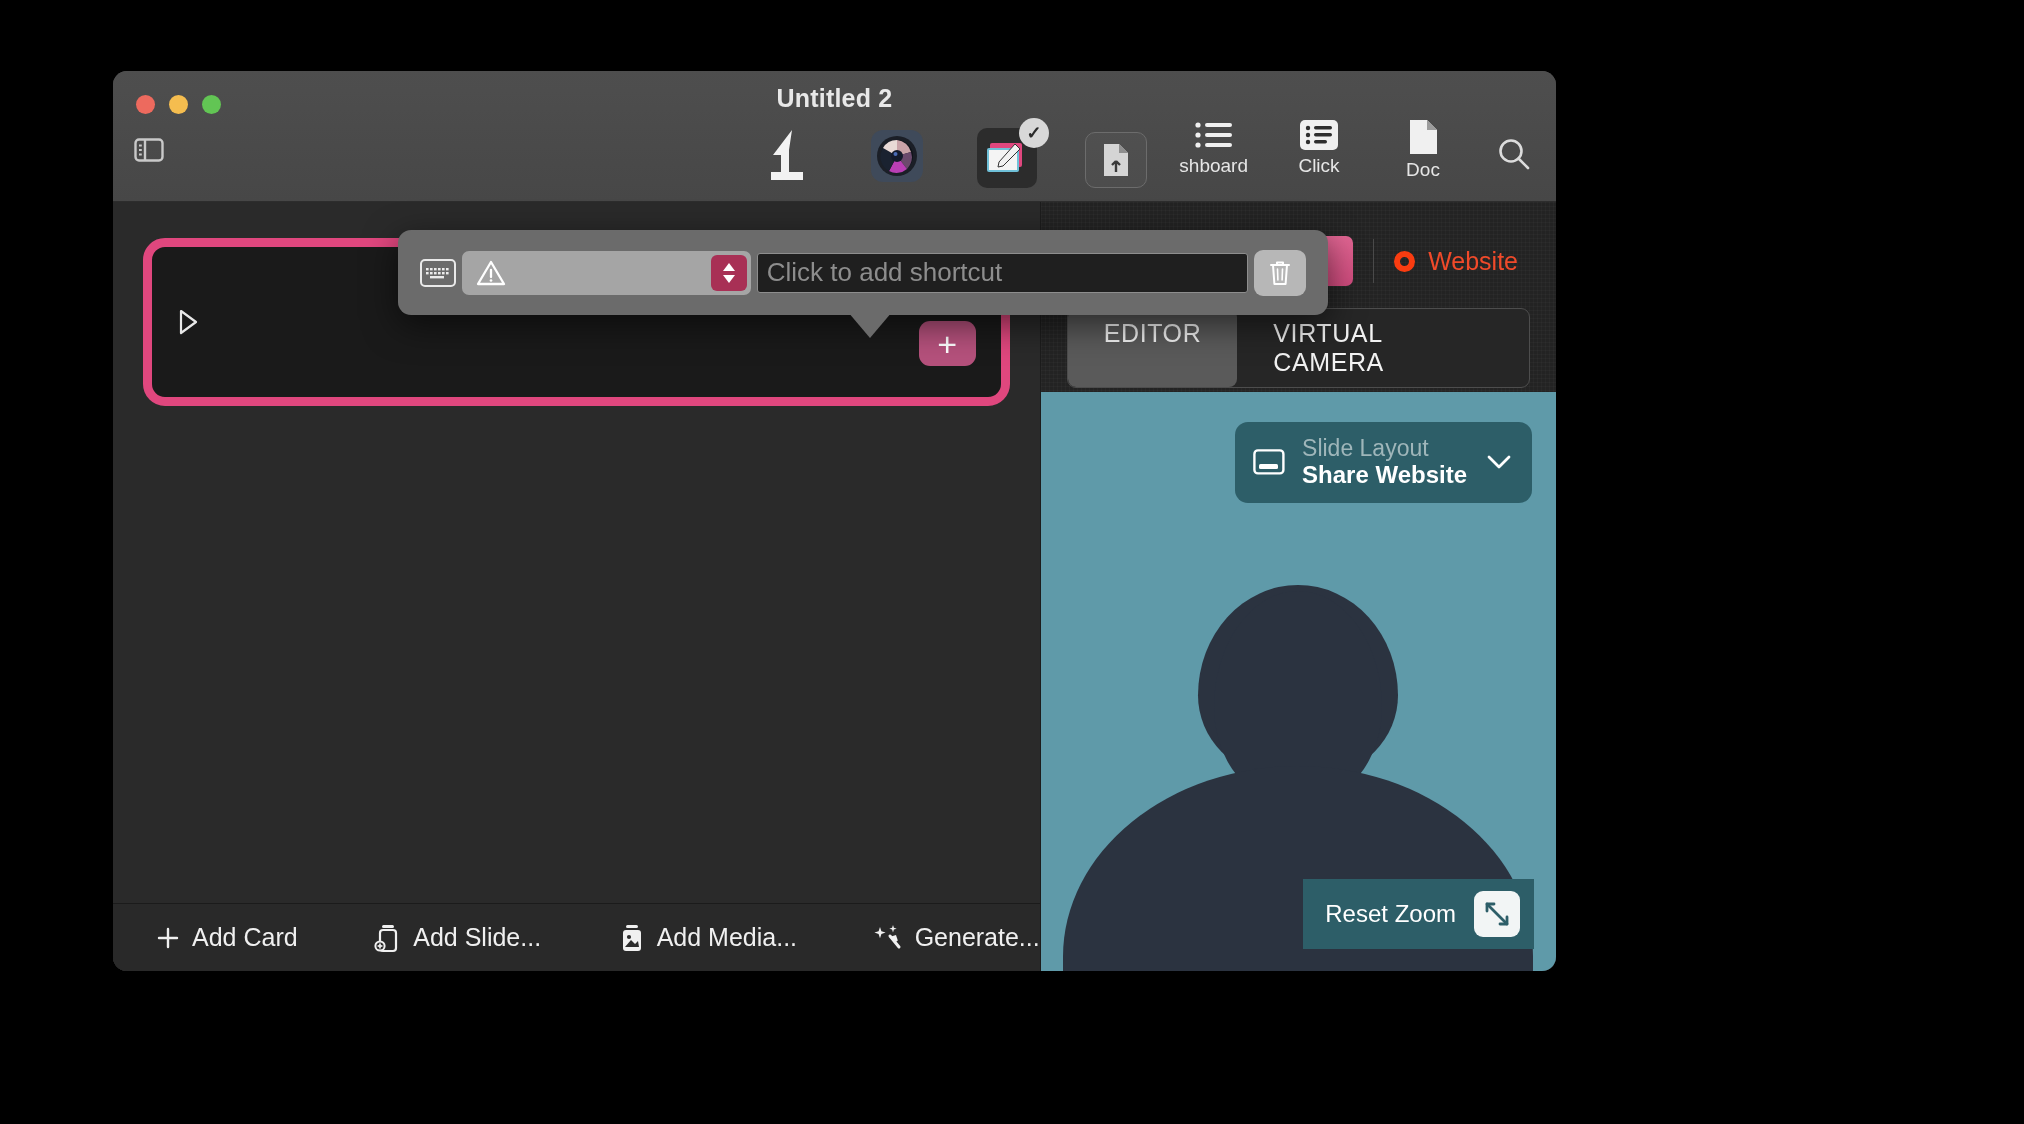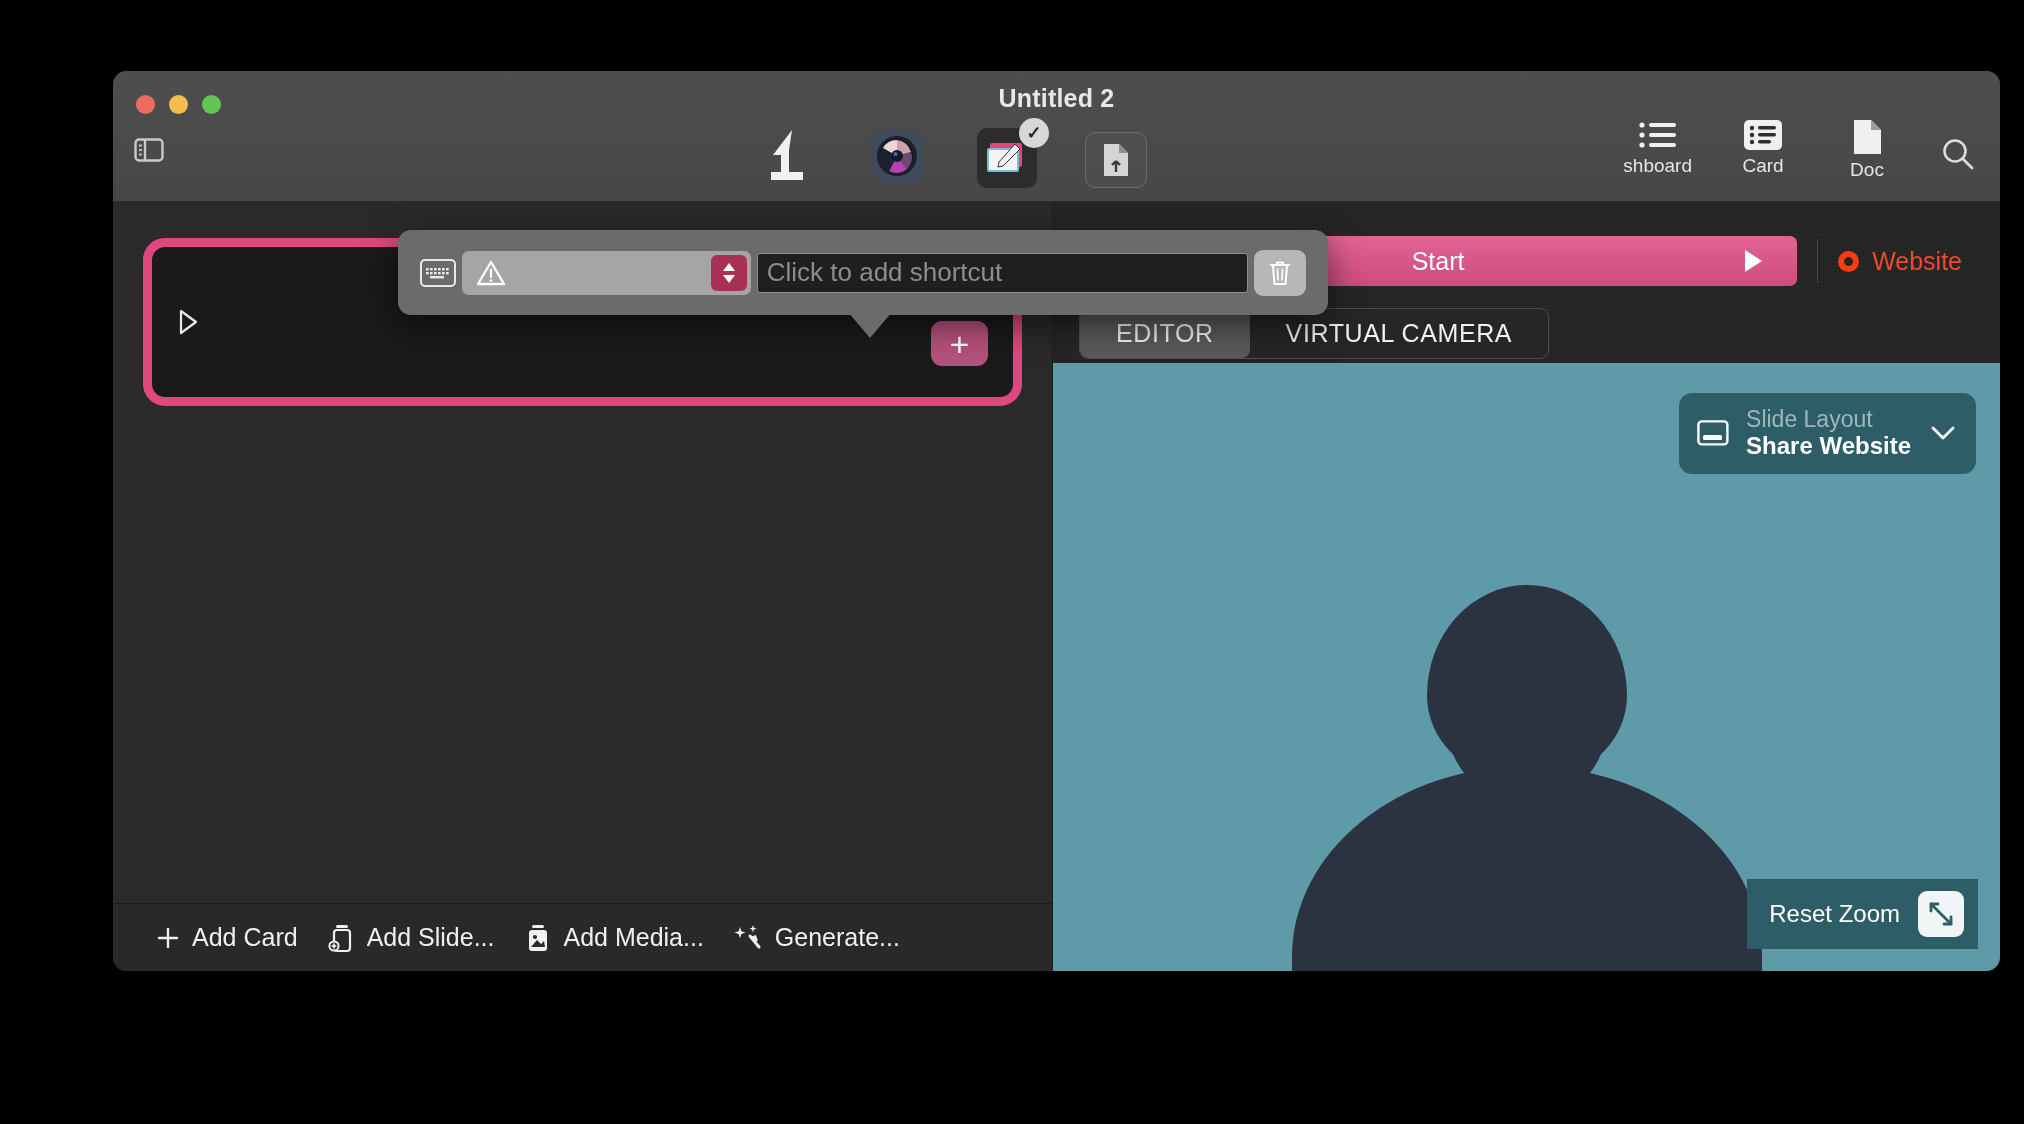--- a/index.html
+++ b/index.html
@@ -11,21 +11,21 @@
     font-family: "Liberation Sans", sans-serif;
     overflow: hidden;
     position: relative;
   }
 
   
   .window {
     position: absolute;
     left: 113px;
     top: 71px;
-    width: 1887px;
+    width: 1443px;
     height: 900px;
     background: #4a4a4a;
     border-radius: 14px;
     box-shadow: 0 22px 70px rgba(0,0,0,0.85);
     overflow: hidden;
     display: flex;
     flex-direction: column;
   }
 
   
@@ -191,20 +191,21 @@
   
   .bottom-bar {
     height: 68px;
     flex: 0 0 auto;
     background: #292929;
     border-top: 1px solid #1b1b1b;
     display: flex;
     align-items: center;
     gap: 30px;
     padding-left: 42px;
+    justify-content: space-between;
   }
   .bb-item {
     display: flex;
     align-items: center;
     gap: 11px;
     color: #f0f0f0;
     font-size: 25px;
     white-space: nowrap;
   }
 
@@ -535,21 +536,21 @@
           <svg width="40" height="32" viewBox="0 0 40 32">
             <rect x="1" y="1" width="38" height="30" rx="5" fill="#f0f0f0"></rect>
             <circle cx="9" cy="9" r="2.2" fill="#2e2e2e"></circle>
             <circle cx="9" cy="16" r="2.2" fill="#2e2e2e"></circle>
             <circle cx="9" cy="23" r="2.2" fill="#2e2e2e"></circle>
             <rect x="15" y="7" width="18" height="3.4" rx="1.7" fill="#2e2e2e"></rect>
             <rect x="15" y="14" width="18" height="3.4" rx="1.7" fill="#2e2e2e"></rect>
             <rect x="15" y="21" width="13" height="3.4" rx="1.7" fill="#2e2e2e"></rect>
           </svg>
         </span>
-        <span class="lbl">Card</span>
+        <span class="lbl">Click</span>
       </div>
 
       <div class="tool-right-item">
         <span>
           <svg width="32" height="36" viewBox="0 0 32 36">
             <path d="M3 1 h17 l10 10 v24 h-27 z" fill="#f0f0f0"></path>
             <path d="M20 1 v10 h10 z" fill="#9c9c9c"></path>
           </svg>
         </span>
         <span class="lbl">Doc</span>

